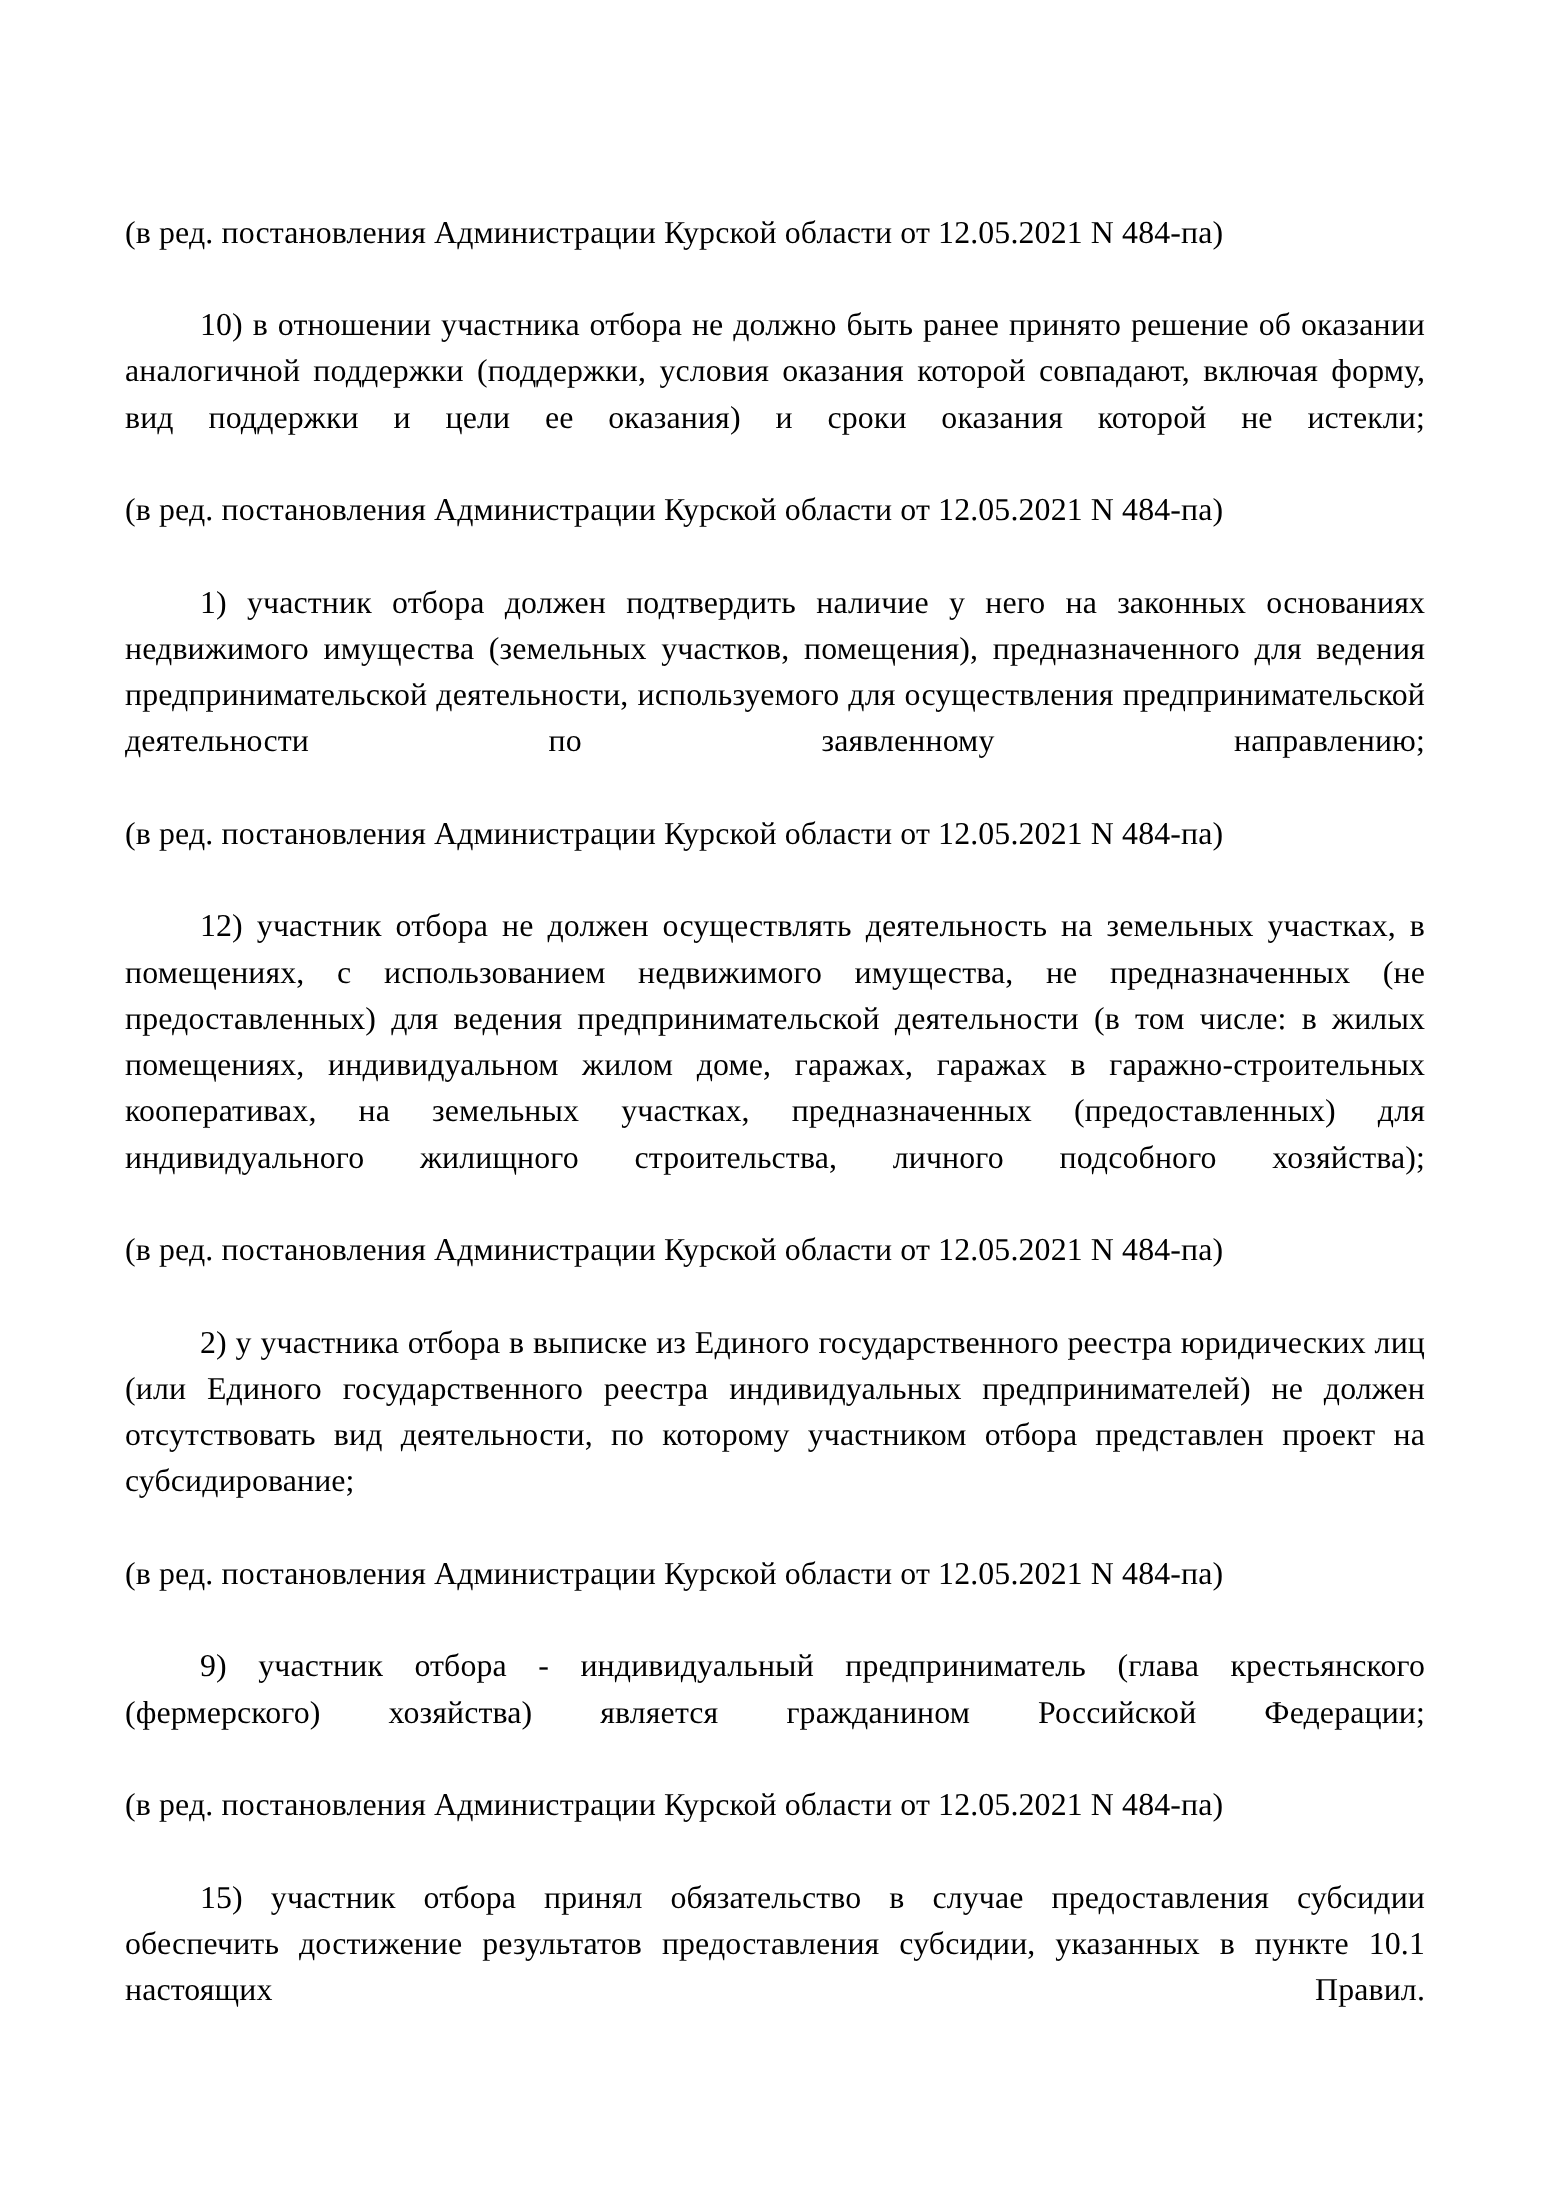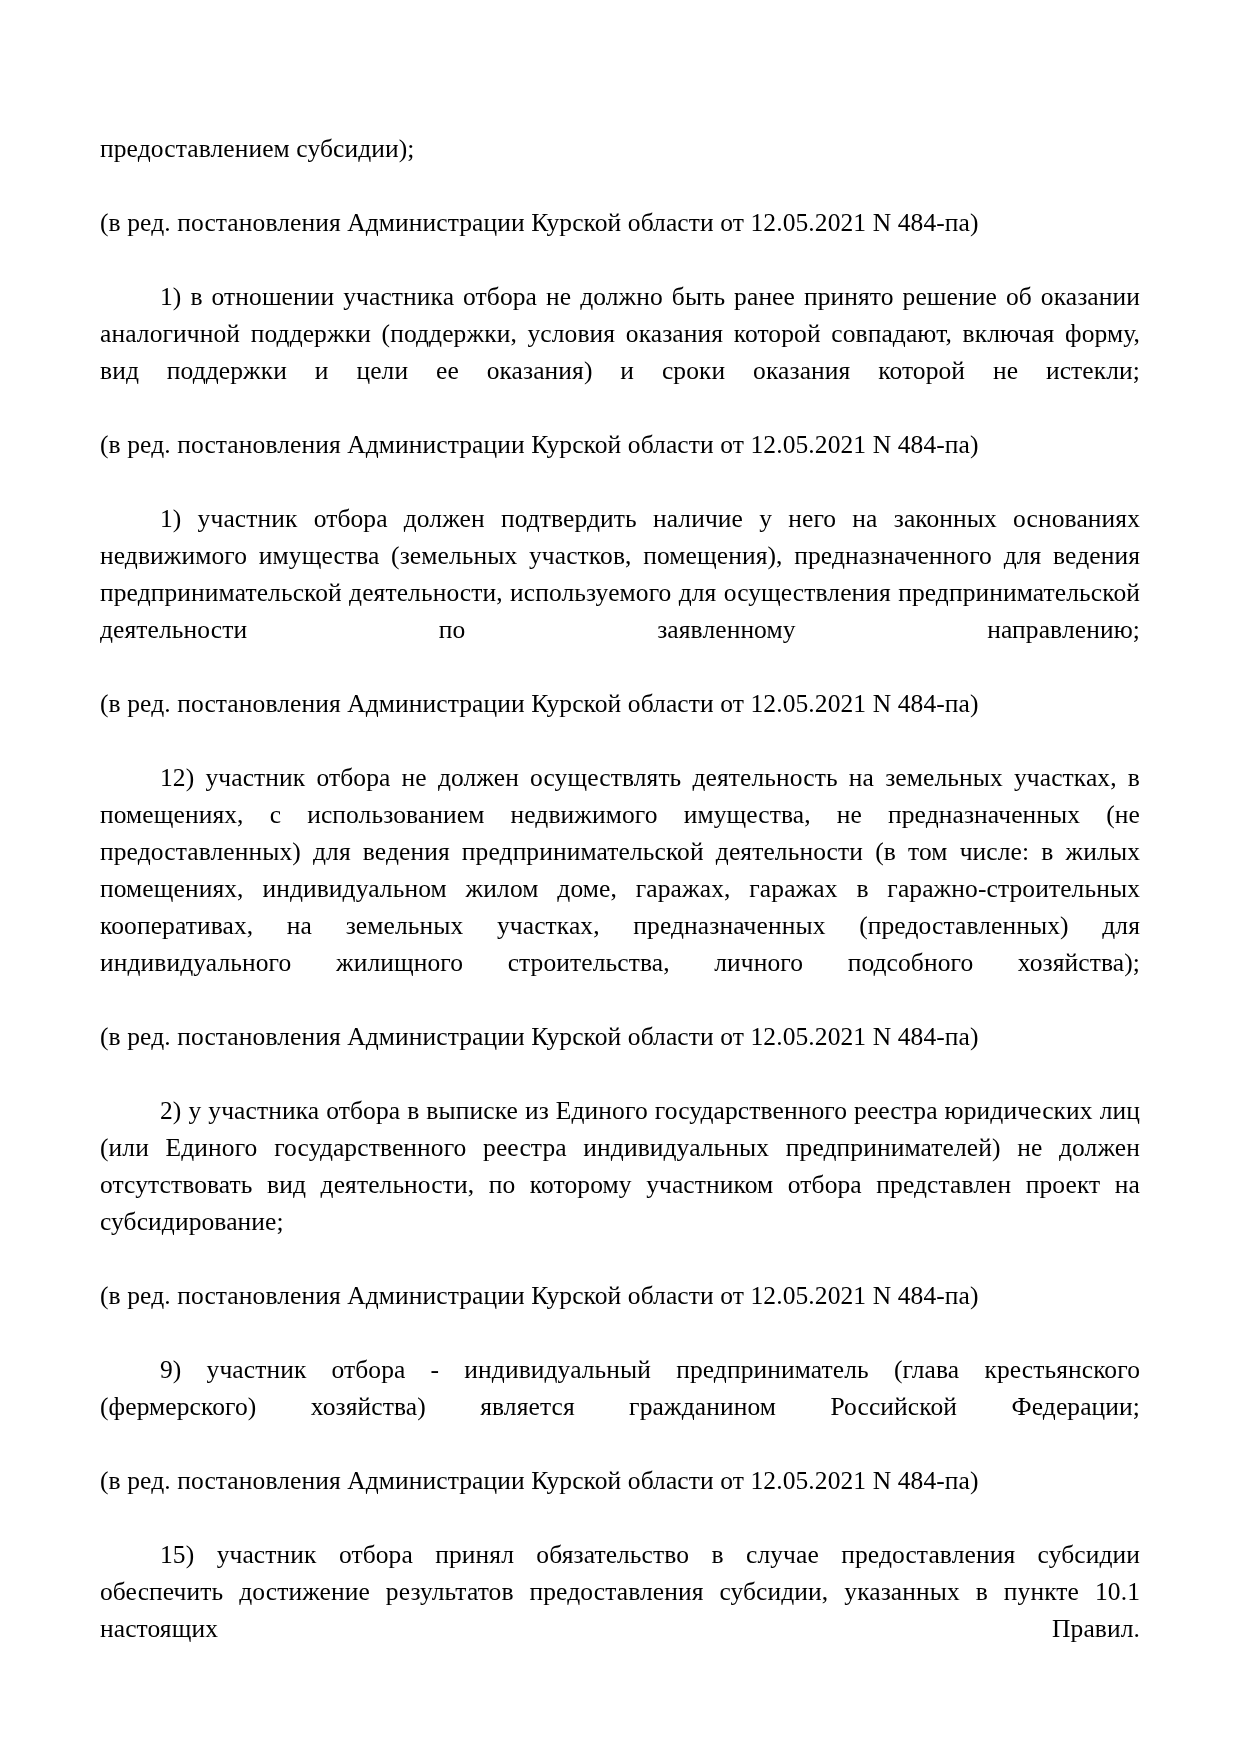--- a/index.html
+++ b/index.html
@@ -57,33 +57,32 @@
   .block { margin: 0; }
   .spacer { display: block; height: 37px; }
 </style>
 </head>
 <body>
 
 <div class="page">
   <div class="doc-body">
 
     <div class="block">
-      <p class="flush nojust">предоставлением субсидии);</p>
     </div>
 
     <span class="spacer"></span>
 
     <div class="block">
       <p class="flush nojust">(в ред. постановления Администрации Курской области от 12.05.2021 N 484-па)</p>
     </div>
 
     <span class="spacer"></span>
 
     <div class="block">
-      <p class="indent">1) в отношении участника отбора не должно быть ранее принято решение об оказании аналогичной поддержки (поддержки, условия оказания которой совпадают, включая форму, вид поддержки и цели ее оказания) и сроки оказания которой не истекли;</p>
+      <p class="indent">10) в отношении участника отбора не должно быть ранее принято решение об оказании аналогичной поддержки (поддержки, условия оказания которой совпадают, включая форму, вид поддержки и цели ее оказания) и сроки оказания которой не истекли;</p>
       <p class="flush nojust">(в ред. постановления Администрации Курской области от 12.05.2021 N 484-па)</p>
     </div>
 
     <span class="spacer"></span>
 
     <div class="block">
       <p class="indent">1) участник отбора должен подтвердить наличие у него на законных основаниях недвижимого имущества (земельных участков, помещения), предназначенного для ведения предпринимательской деятельности, используемого для осуществления предпринимательской деятельности по заявленному направлению;</p>
       <p class="flush nojust">(в ред. постановления Администрации Курской области от 12.05.2021 N 484-па)</p>
     </div>
 

